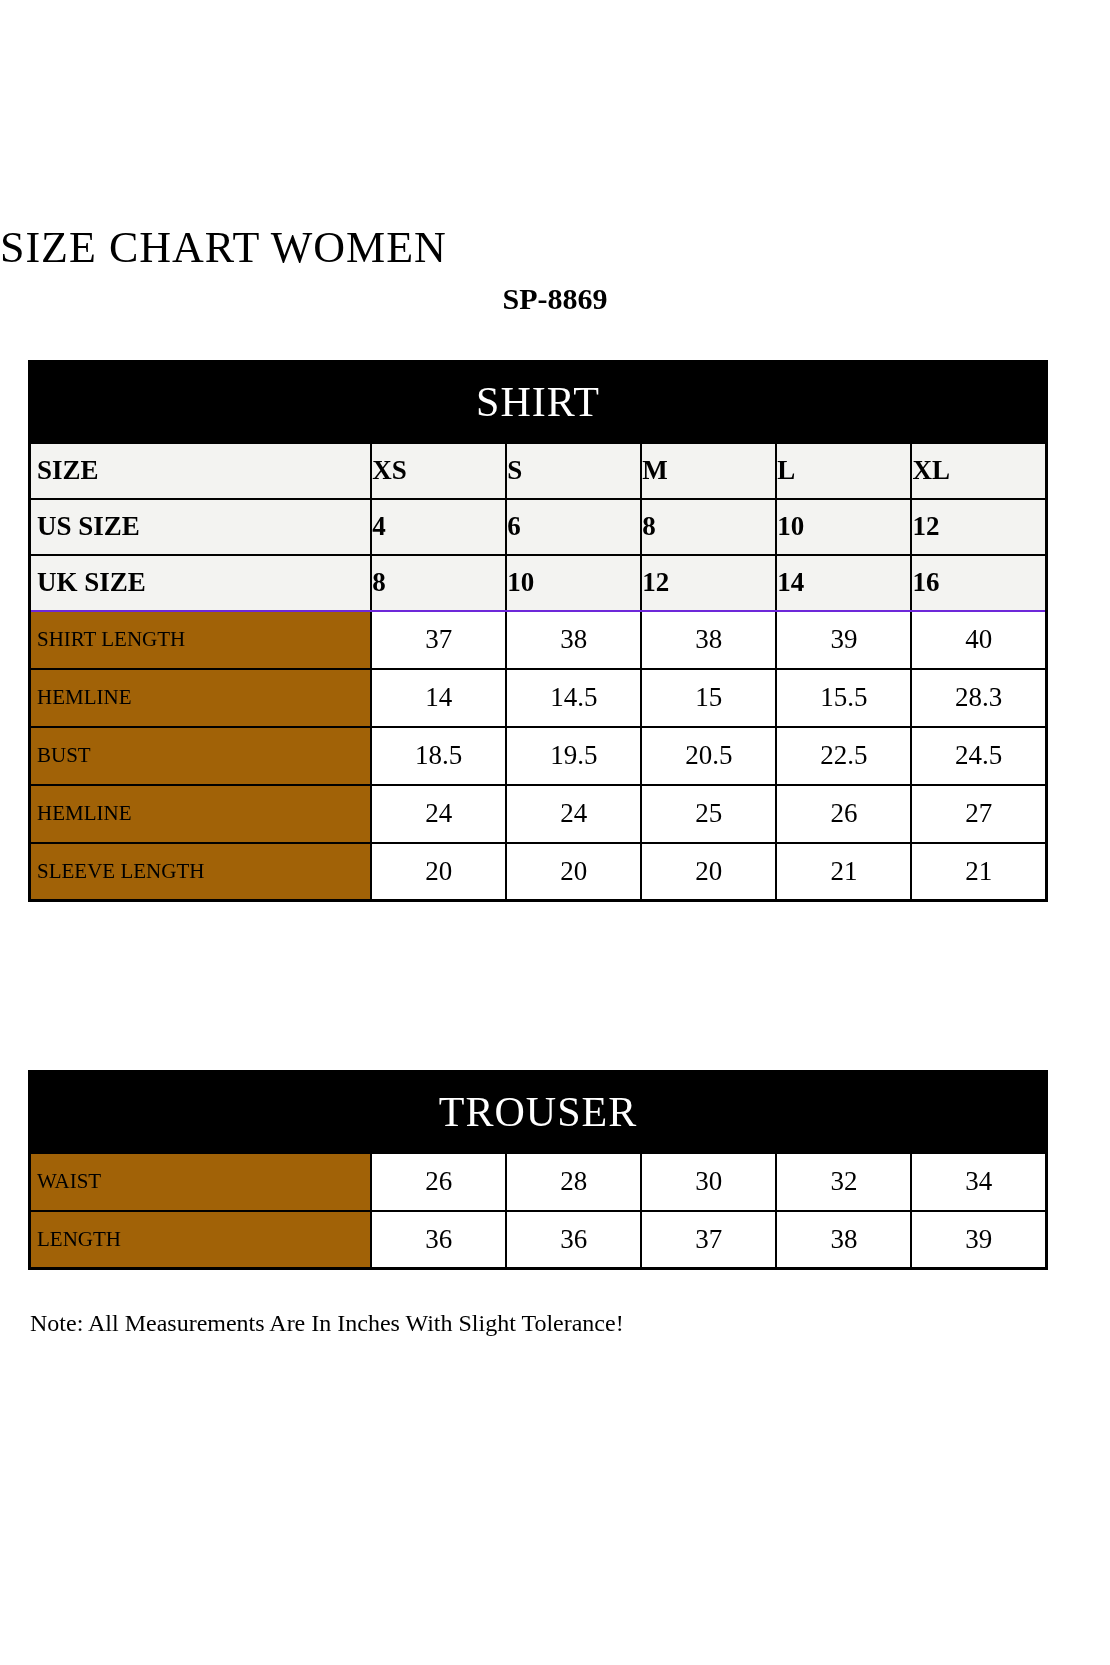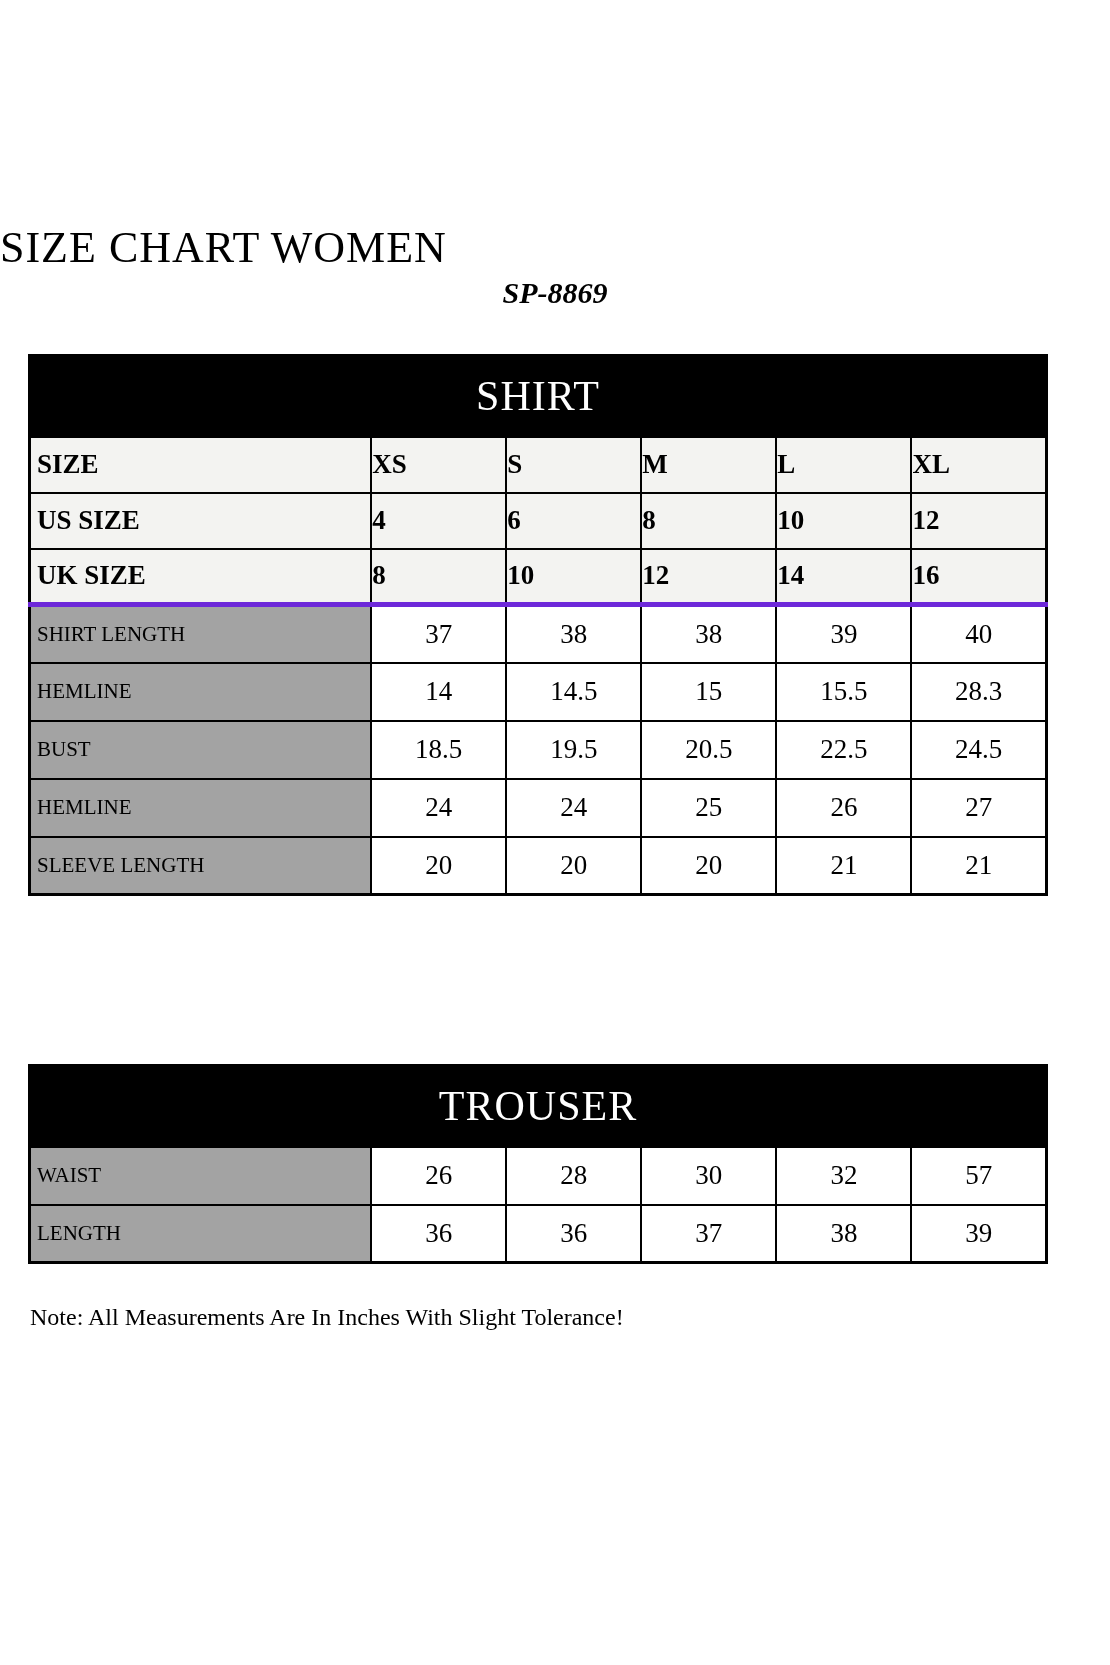--- a/index.html
+++ b/index.html
@@ -19,26 +19,25 @@
     letter-spacing:1px;
     line-height:1;
   }
   .article-label {
     margin-top:44px;
     text-align:center;
     font-size:27px;
     line-height:1;
   }
   .article-number {
-    margin-top:8px;
+    margin-top:14px;
     text-align:center;
     font-size:30px;
     font-weight:bold;
     line-height:1;
-    font-style:italic;
   }
   table.size-table {
     border-collapse:collapse;
     table-layout:fixed;
     width:1020px;
     margin-left:28px;
     border:3px solid #000;
   }
   table.shirt-table { margin-top:46px; }
   table.trouser-table { margin-top:168px;padding-left:8px; }
@@ -61,24 +60,24 @@
     font-weight:bold;
     font-size:27px;
     padding-left:6px;
     text-align:left;
   }
   tr.size-row td.label-cell.regular { font-weight:normal; }
   tr.size-row td.value-cell {
     font-weight:bold;
     font-size:27px;
   }
-  tr.size-row.thick-bottom td { border-bottom:5px solid #6d28d9; }
+  tr.size-row.thick-bottom td { border-bottom:2px solid #6d28d9; }
   tr.measure-row { height:58px; background:#ffffff; }
   tr.measure-row td.label-cell {
-    background:#a3a3a3;
+    background:#a16207;
     font-size:21px;
     padding-left:6px;
     text-align:left;
   }
   tr.measure-row td.value-cell {
     font-size:27px;
     text-align:center;
   }
   .note {
     margin:40px 0 0 30px;
@@ -189,21 +188,21 @@
         <td colspan="6">TROUSER</td>
       </tr>
 
 
       <tr class="measure-row">
         <td class="label-cell">WAIST</td>
         <td class="value-cell">26</td>
         <td class="value-cell">28</td>
         <td class="value-cell">30</td>
         <td class="value-cell">32</td>
-        <td class="value-cell">57</td>
+        <td class="value-cell">34</td>
       </tr>
       <tr class="measure-row">
         <td class="label-cell">LENGTH</td>
         <td class="value-cell">36</td>
         <td class="value-cell">36</td>
         <td class="value-cell">37</td>
         <td class="value-cell">38</td>
         <td class="value-cell">39</td>
       </tr>
     </tbody>

